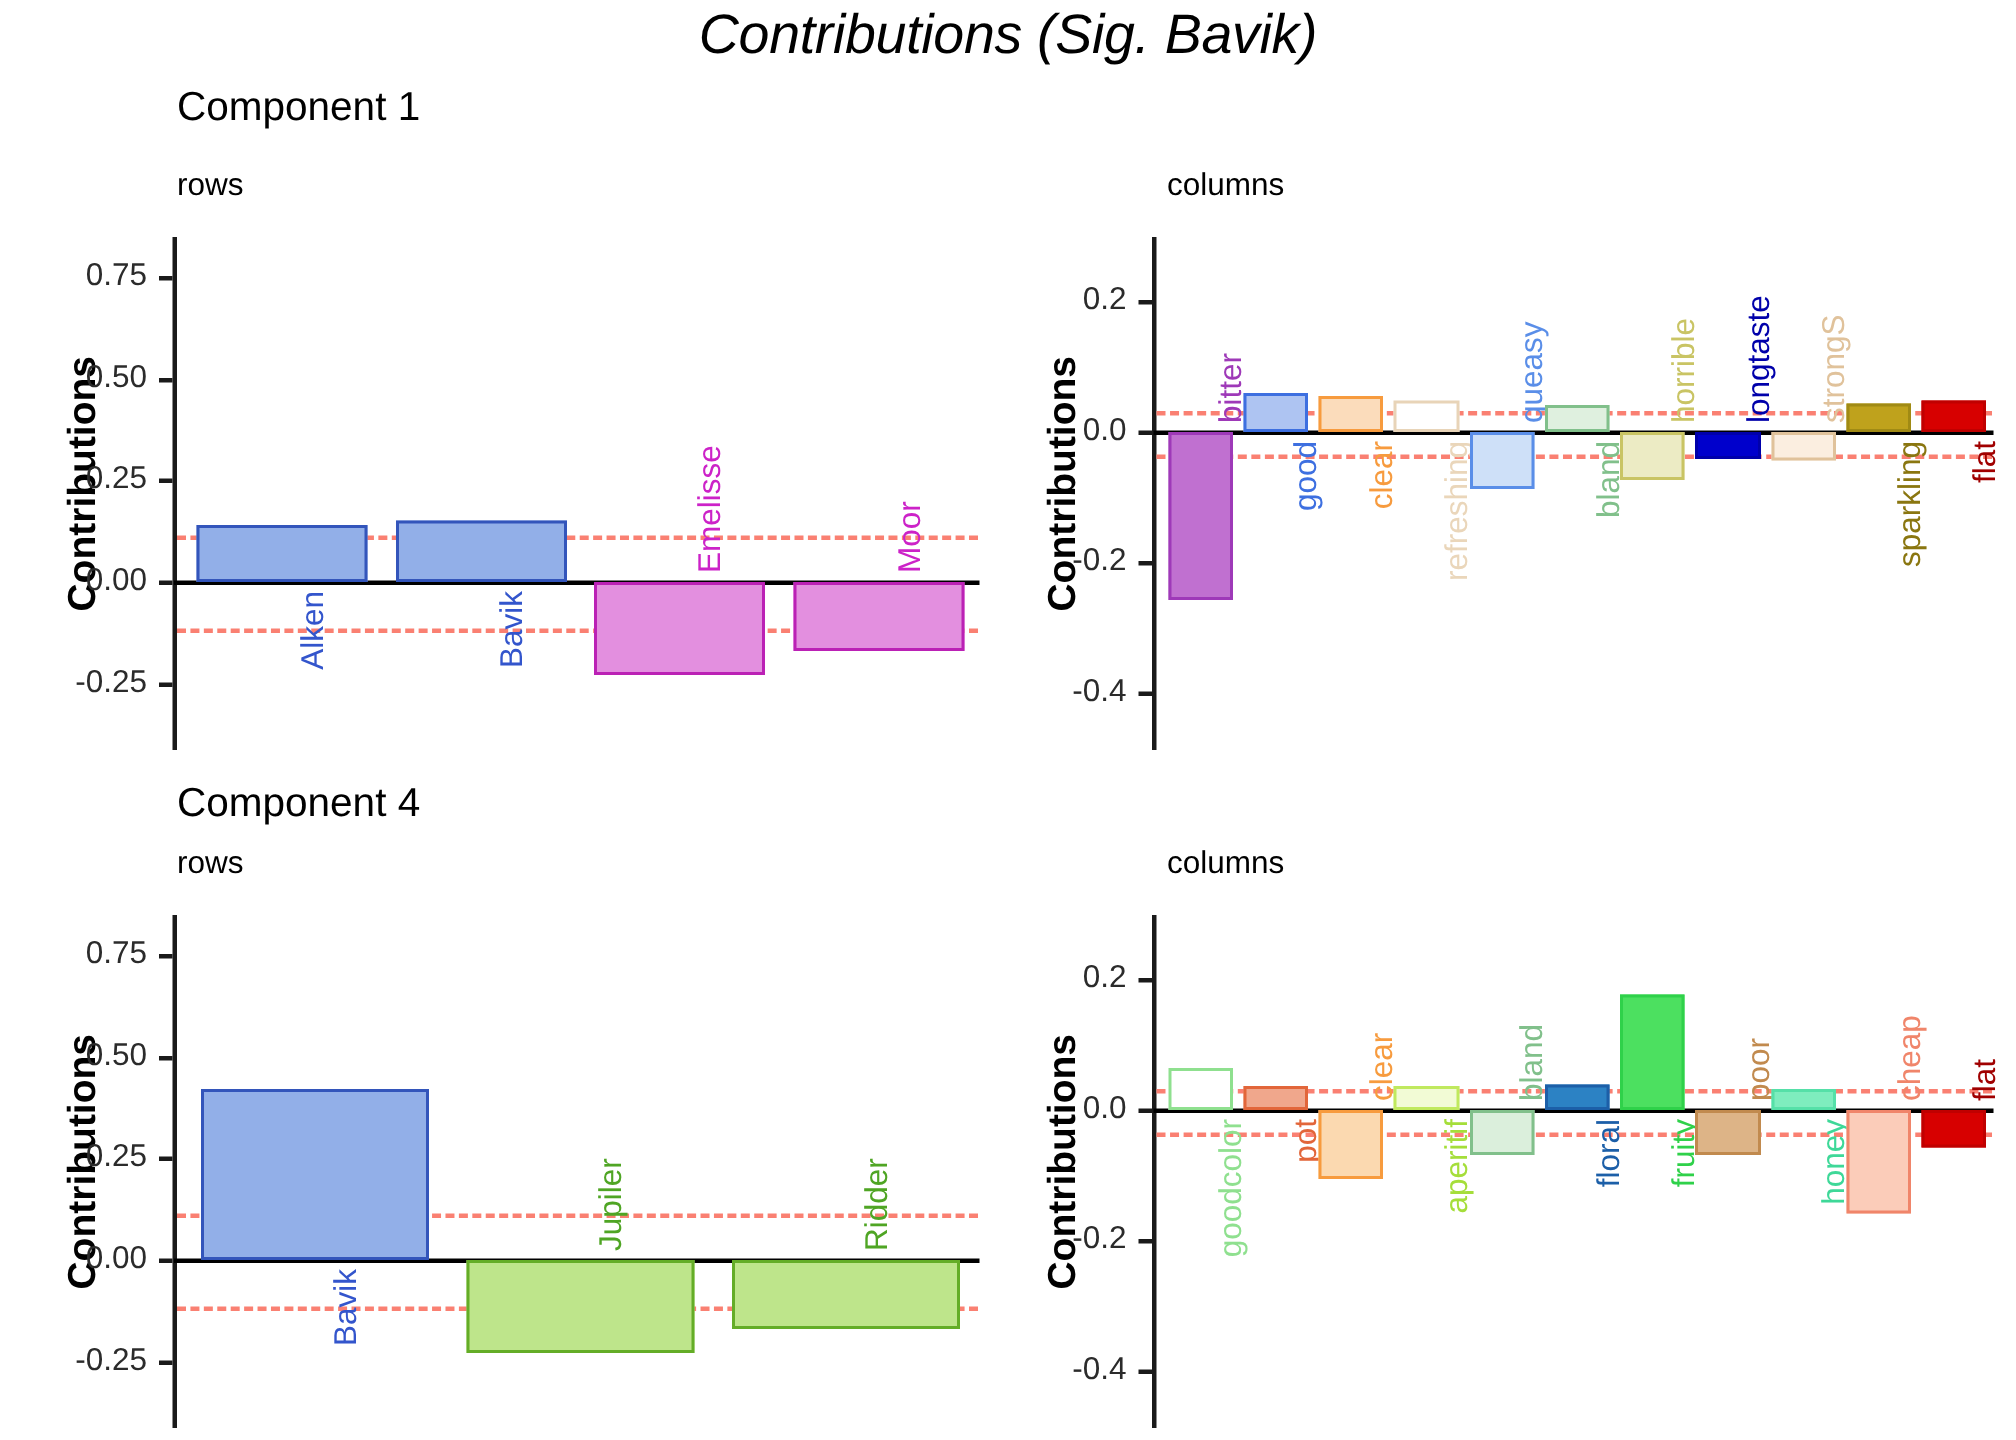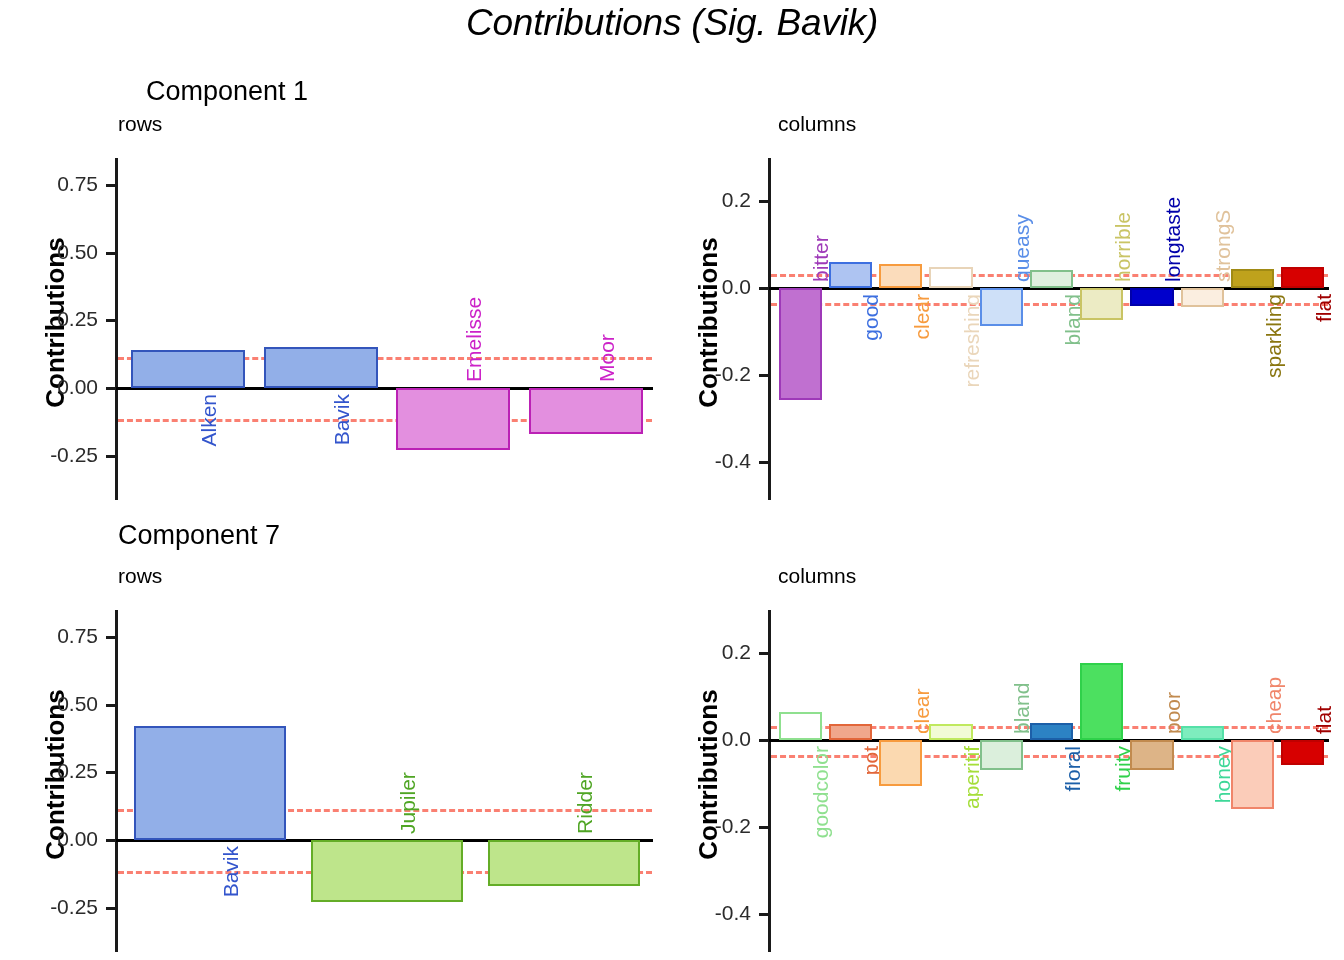--- a/index.html
+++ b/index.html
@@ -89,25 +89,25 @@
     transform: rotate(-90deg);
   }
 </style>
 </head>
 <body>
 
 <div id="page">
 
   <div class="fig-title">Contributions (Sig. Bavik)</div>
 
-  <div class="panel-heading" style="left:118px; top:76px;margin-left:28px;">Component 1</div>
+  <div class="panel-heading" style="left:118px; top:56px;">Component 1</div>
   <div class="sub-heading" style="left:118px; top:112px;">rows</div>
   <div class="sub-heading" style="left:778px; top:112px;">columns</div>
 
-  <div class="panel-heading" style="left:118px; top:520px;">Component 7</div>
+  <div class="panel-heading" style="left:118px; top:520px;">Component 4</div>
   <div class="sub-heading" style="left:118px; top:564px;">rows</div>
   <div class="sub-heading" style="left:778px; top:564px;">columns</div>
 
   <div class="plot" id="plot0" style="left:0px; top:140px; width:672px; height:360px;">
       <div class="ylab" style="width: 230px; left: -60px; top: 167px;">Contributions</div>
       <div class="axis-line" style="left: 115px; top: 18px; height: 342px;"></div>
       <div class="tick" style="left: 106px; top: 44.0492px;"></div>
       <div class="ticklabel" style="width: 80px; left: 18px; top: 32.0492px;">0.75</div>
       <div class="tick" style="left: 106px; top: 111.672px;"></div>
       <div class="ticklabel" style="width: 80px; left: 18px; top: 99.6721px;">0.50</div>

